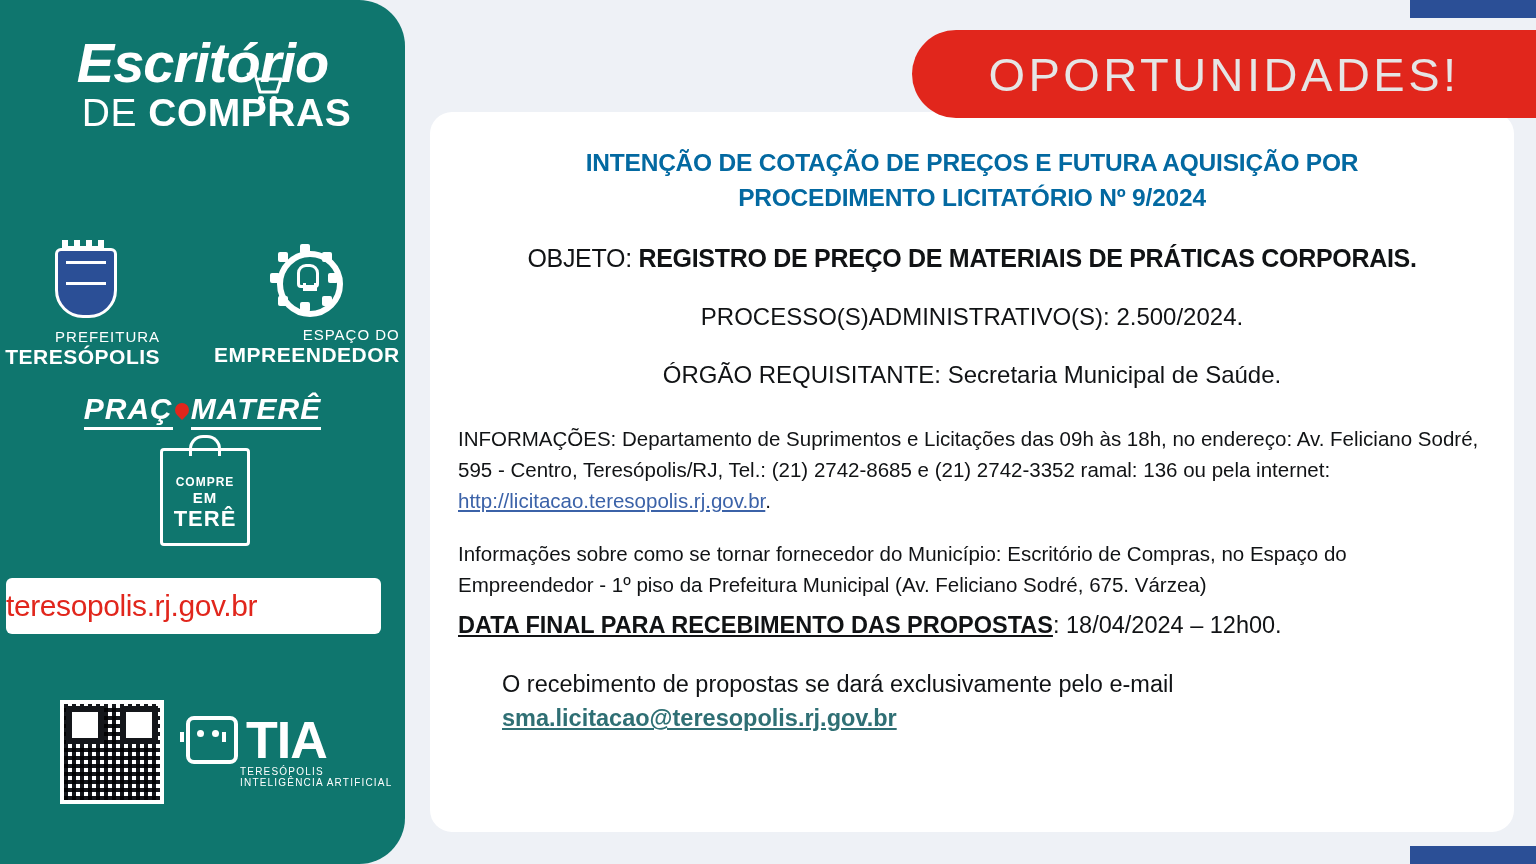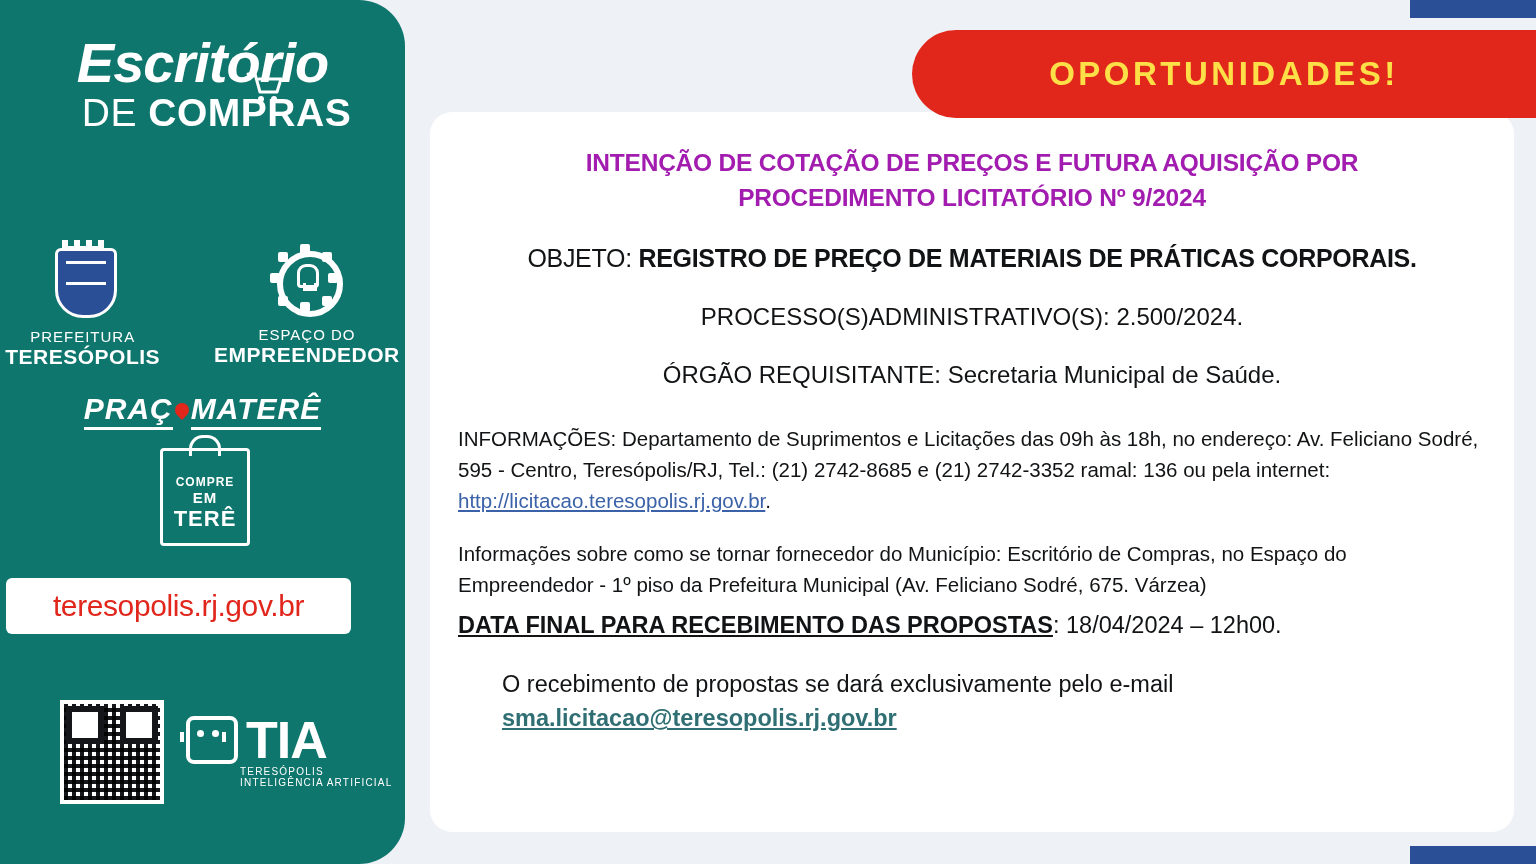--- a/index.html
+++ b/index.html
@@ -116,20 +116,21 @@
       linear-gradient(#fff,#fff) 0 0/6px 10px no-repeat,
       linear-gradient(#fff,#fff) 12px 0/6px 10px no-repeat,
       linear-gradient(#fff,#fff) 24px 0/6px 10px no-repeat,
       linear-gradient(#fff,#fff) 36px 0/6px 10px no-repeat,
       linear-gradient(#fff,#fff) 0 6px/42px 4px no-repeat;
   }
   .logo-sub1 {
     font-size: 15px;
     letter-spacing: 1px;
     line-height: 1.15;
+    text-align: right;
   }
   .logo-sub2 {
     font-size: 21px;
     font-weight: bold;
     letter-spacing: 0.5px;
     line-height: 1.15;
   }
   .gear {
     width: 74px;
     height: 74px;
@@ -222,27 +223,27 @@
     border-radius: 14px 14px 0 0;
   }
   .bag .l1 { font-size: 12px; font-weight: bold; letter-spacing: 1px; margin-top: 24px; }
   .bag .l2 { font-size: 15px; font-weight: bold; letter-spacing: 1px; }
   .bag .l3 { font-size: 22px; font-weight: bold; letter-spacing: 1px; }
 
   .site-chip {
     position: absolute;
     left: 6px;
     top: 578px;
-    width: 345px;
+    width: 375px;
     height: 56px;
     background: #ffffff;
     border-radius: 6px;
     display: flex;
     align-items: center;
-    justify-content: center;
+    justify-content: flex-start;
   }
   .site-chip span {
     color: #e1261c;
     font-size: 30px;
     font-weight: normal;
     letter-spacing: -0.4px;
   }
 
   .bottom-row {
     position: absolute;
@@ -353,42 +354,42 @@
     height: 88px;
     background: #e1261c;
     border-top-left-radius: 44px;
     border-bottom-left-radius: 44px;
     display: flex;
     align-items: center;
     justify-content: center;
     z-index: 3;
   }
   .ribbon span {
-    color: #fde047;
-    font-size: 33px;
-    font-weight: bold;
+    color: #e5e5e5;
+    font-size: 47px;
+    font-weight: normal;
     letter-spacing: 3.5px;
   }
   .card {
     position: absolute;
     left: 430px;
     top: 112px;
     width: 1084px;
     height: 720px;
     background: #ffffff;
     border-radius: 22px;
     z-index: 2;
     box-sizing: border-box;
     padding: 34px 22px 0 22px;
   }
   .title {
     text-align: center;
     font-size: 24.5px;
     font-weight: bold;
-    color: #a21caf;
+    color: #0369a1;
     line-height: 1.42;
     letter-spacing: -0.2px;
   }
   .objeto {
     margin-top: 28px;
     text-align: center;
     font-size: 25px;
     color: #111315;
     letter-spacing: -0.3px;
   }

